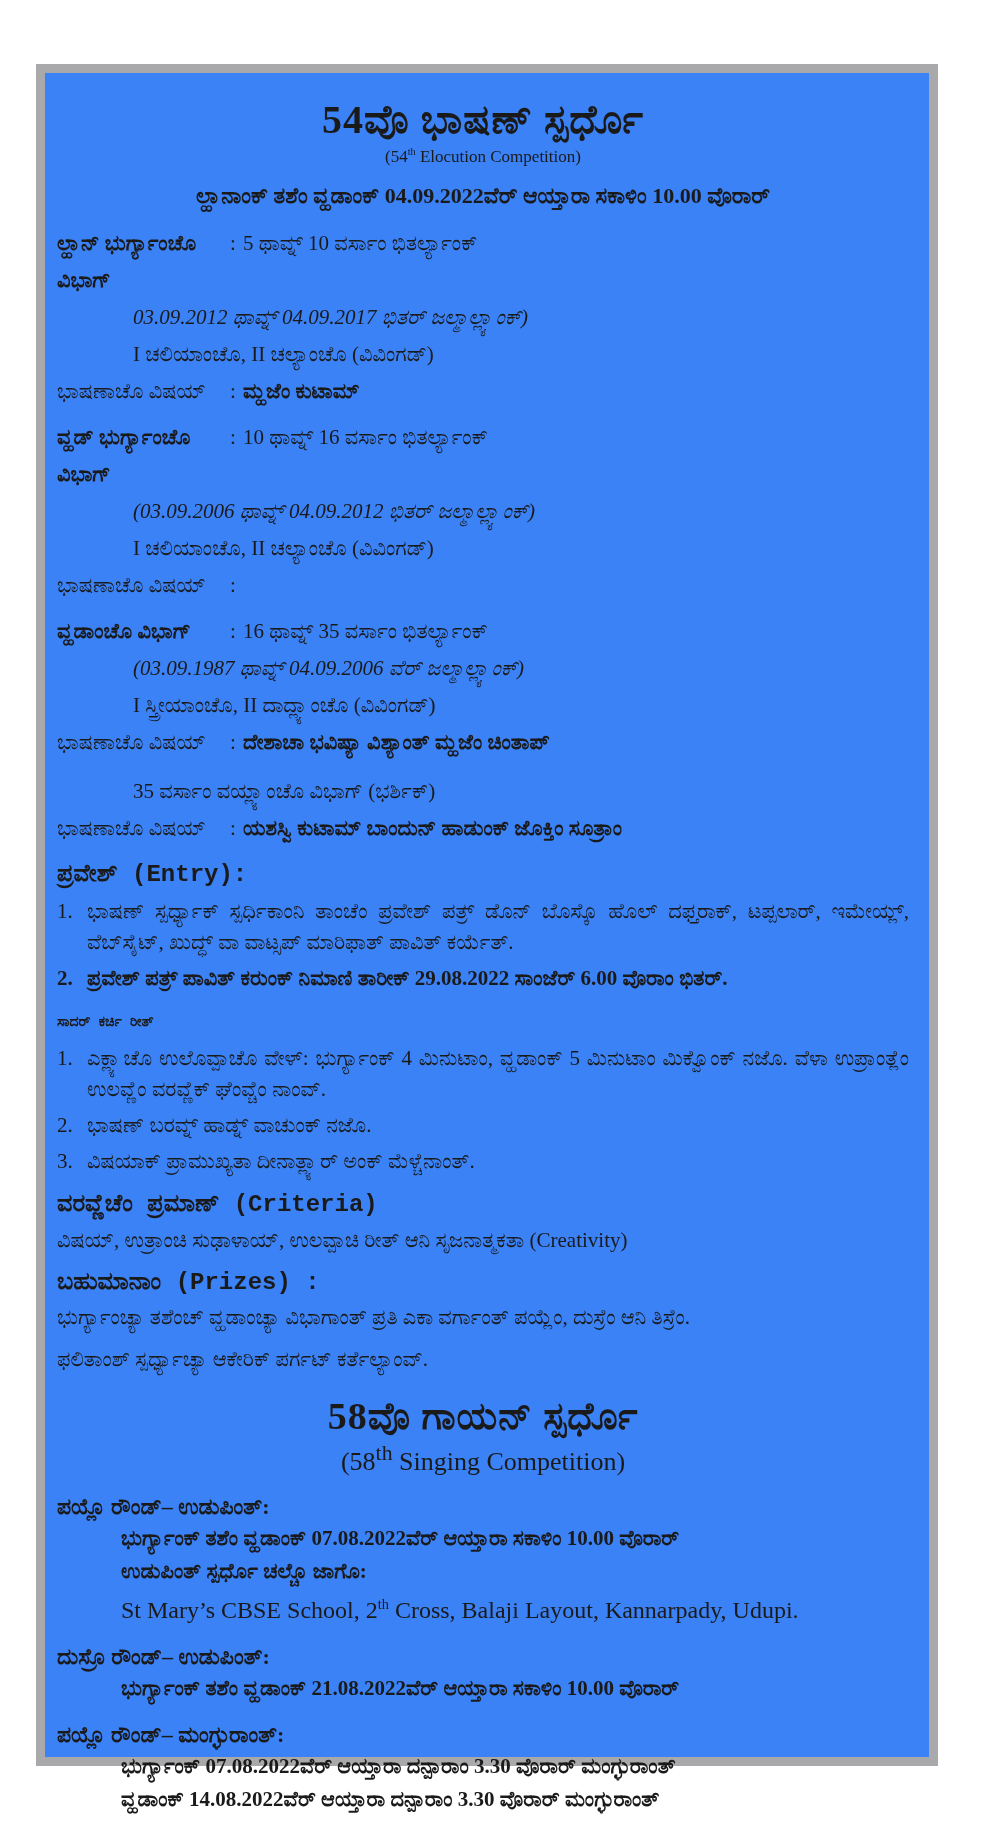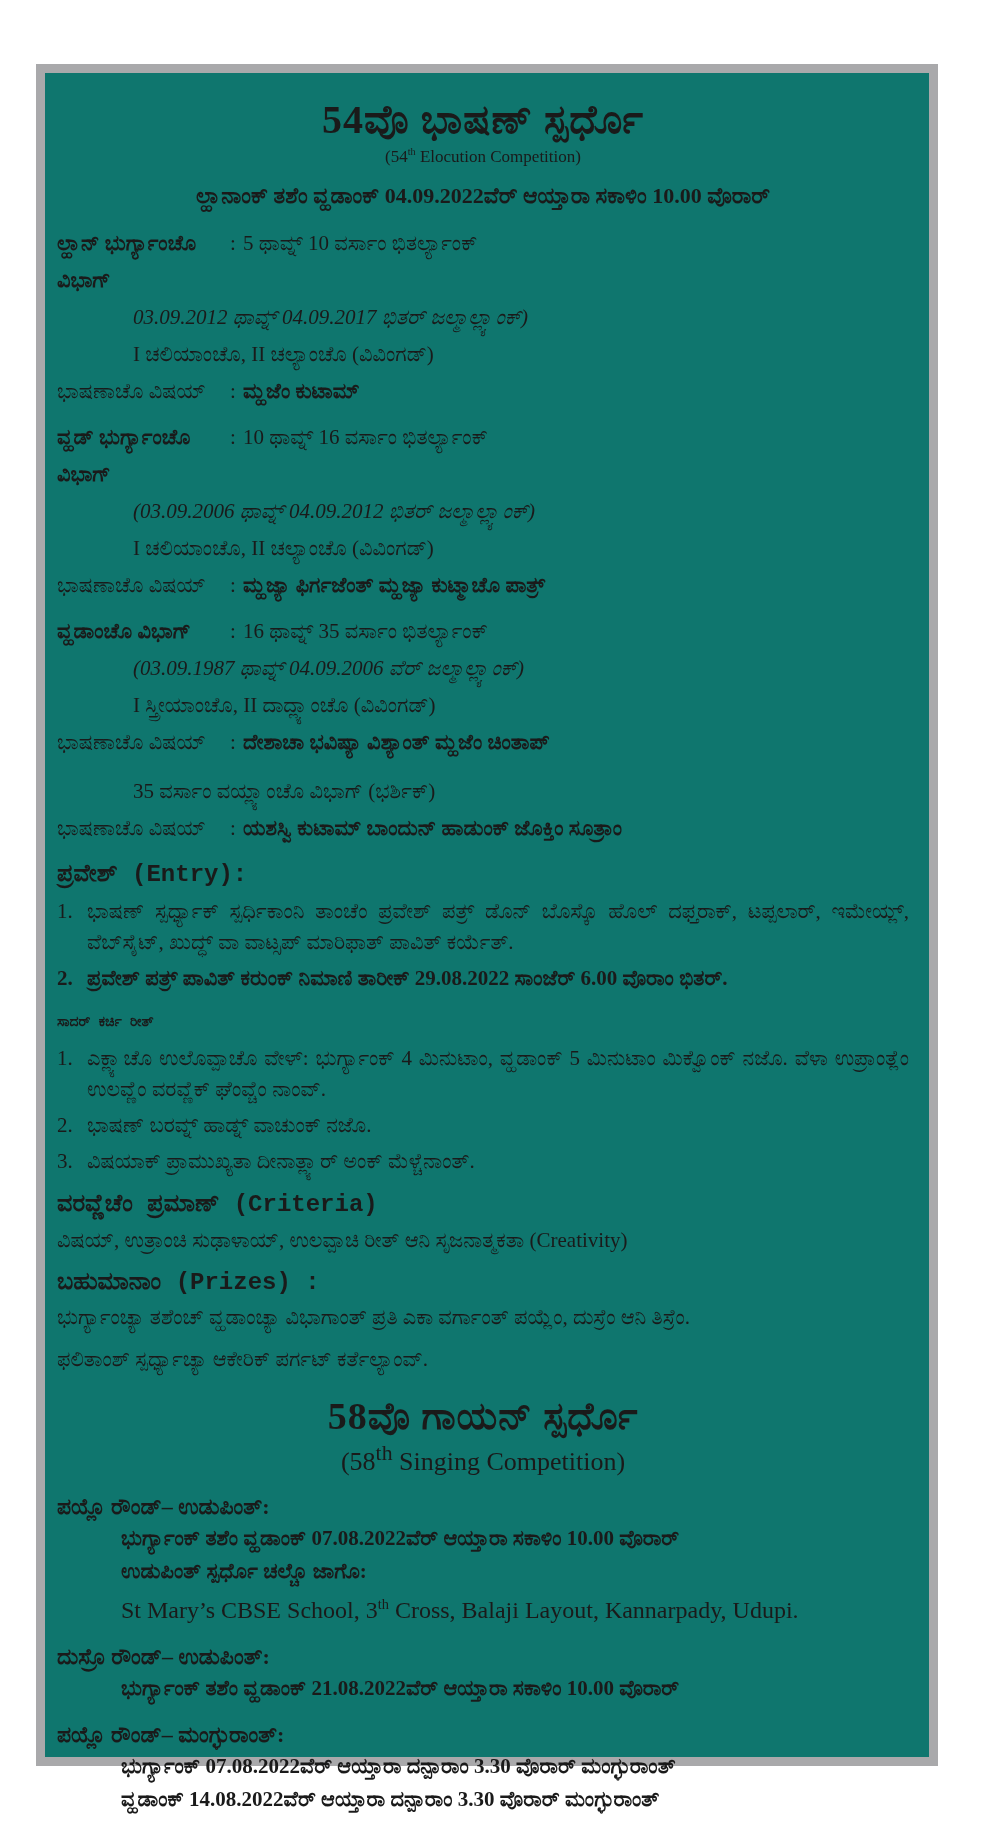--- a/index.html
+++ b/index.html
@@ -3,21 +3,21 @@
 <meta charset="utf-8">
 <style>
   html,body{margin:0;padding:0;}
   body{
     width:1004px;height:1831px;background:#ffffff;color:#1a1a1a;
     font-family:"Liberation Serif", serif;position:relative;
     -webkit-font-smoothing:antialiased;
   }
   .frame{
     position:absolute;left:36px;top:64px;width:902px;height:1702px;
-    box-sizing:border-box;border:9px solid #a9a9ab;background:#0f766e;
+    box-sizing:border-box;border:9px solid #a9a9ab;background:#3b82f6;
     padding:24px 20px 0 12px;
   }
   .center{text-align:center;}
   .b{font-weight:bold;}
   .i{font-style:italic;}
   .title{font-size:40px;font-weight:bold;line-height:1.15;letter-spacing:1px;}
   .subtitle{font-size:17px;line-height:1.1;margin-top:3px;}
   .subtitle sup,.addr sup{font-size:60%;}
   .schedule{font-size:22px;font-weight:bold;margin-top:17px;}
   .divisions{margin-top:16px;font-size:21px;}
@@ -71,21 +71,20 @@
       <div class="drow">
         <span class="label b">ವ್ಹಡ್ ಭುರ್ಗ್ಯಾಂಚೊ ವಿಭಾಗ್</span>
         <span class="colon">:</span>
         <span class="value">10 ಥಾವ್ನ್ 16 ವರ್ಸಾಂ ಭಿತರ್ಲ್ಯಾಂಕ್</span>
       </div>
       <div class="sub i">(03.09.2006 ಥಾವ್ನ್ 04.09.2012 ಭಿತರ್ ಜಲ್ಮಾಲ್ಲ್ಯಾಂಕ್)</div>
       <div class="sub">I ಚಲಿಯಾಂಚೊ, II ಚಲ್ಯಾಂಚೊ (ವಿವಿಂಗಡ್)</div>
       <div class="drow">
         <span class="label">ಭಾಷಣಾಚೊ ವಿಷಯ್</span>
         <span class="colon">:</span>
-        <span class="value b">ಮ್ಹಜ್ಯಾ ಫಿರ್ಗಜೆಂತ್ ಮ್ಹಜ್ಯಾ ಕುಟ್ಮಾಚೊ ಪಾತ್ರ್</span>
       </div>
     </div>
 
     <div class="dgroup">
       <div class="drow">
         <span class="label b">ವ್ಹಡಾಂಚೊ ವಿಭಾಗ್</span>
         <span class="colon">:</span>
         <span class="value">16 ಥಾವ್ನ್ 35 ವರ್ಸಾಂ ಭಿತರ್ಲ್ಯಾಂಕ್</span>
       </div>
       <div class="sub i">(03.09.1987 ಥಾವ್ನ್ 04.09.2006 ವೆರ್ ಜಲ್ಮಾಲ್ಲ್ಯಾಂಕ್)</div>
@@ -148,21 +147,21 @@
 
   <div class="center">
     <div class="s-title">58ವೊ ಗಾಯನ್ ಸ್ಪರ್ಧೊ</div>
     <div class="s-subtitle"><span>(58</span><sup>th</sup><span> Singing Competition)</span></div>
   </div>
 
   <div class="round">
     <div class="r-head">ಪಯ್ಲೊ ರೌಂಡ್– ಉಡುಪಿಂತ್:</div>
     <div class="r-line b">ಭುರ್ಗ್ಯಾಂಕ್ ತಶೆಂ ವ್ಹಡಾಂಕ್ 07.08.2022ವೆರ್ ಆಯ್ತಾರಾ ಸಕಾಳಿಂ 10.00 ವೊರಾರ್</div>
     <div class="r-line b">ಉಡುಪಿಂತ್ ಸ್ಪರ್ಧೊ ಚಲ್ಚೊ ಜಾಗೊ:</div>
-    <div class="r-line addr"><span>St Mary’s CBSE School, 3</span><sup>th</sup><span> Cross, Balaji Layout, Kannarpady, Udupi.</span></div>
+    <div class="r-line addr"><span>St Mary’s CBSE School, 2</span><sup>th</sup><span> Cross, Balaji Layout, Kannarpady, Udupi.</span></div>
   </div>
 
   <div class="round">
     <div class="r-head">ದುಸ್ರೊ ರೌಂಡ್– ಉಡುಪಿಂತ್:</div>
     <div class="r-line b">ಭುರ್ಗ್ಯಾಂಕ್ ತಶೆಂ ವ್ಹಡಾಂಕ್ 21.08.2022ವೆರ್ ಆಯ್ತಾರಾ ಸಕಾಳಿಂ 10.00 ವೊರಾರ್</div>
   </div>
 
   <div class="round">
     <div class="r-head">ಪಯ್ಲೊ ರೌಂಡ್– ಮಂಗ್ಳುರಾಂತ್:</div>
     <div class="r-line b">ಭುರ್ಗ್ಯಾಂಕ್ 07.08.2022ವೆರ್ ಆಯ್ತಾರಾ ದನ್ಪಾರಾಂ 3.30 ವೊರಾರ್ ಮಂಗ್ಳುರಾಂತ್</div>

